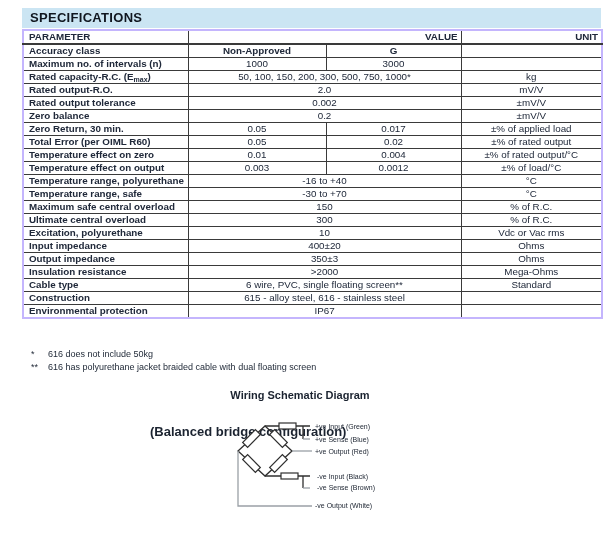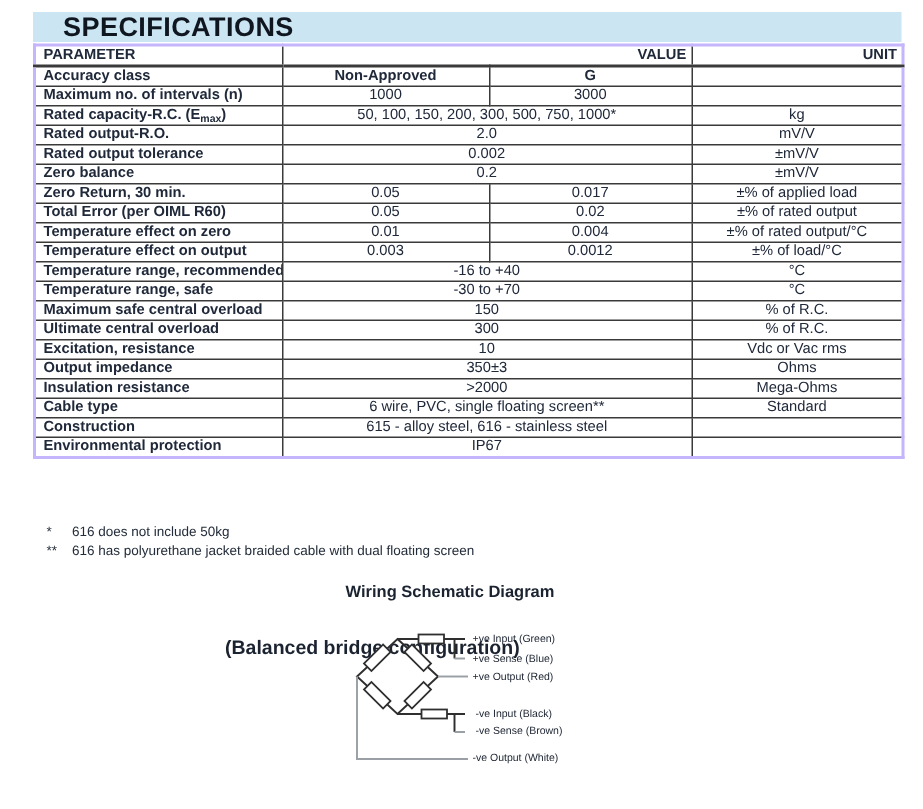--- a/index.html
+++ b/index.html
@@ -6,22 +6,22 @@
   body{
     position:relative;
     width:615px;height:539px;
     background:#ffffff;
     font-family:"Liberation Sans","DejaVu Sans",sans-serif;
     color:#1f2835;
     overflow:hidden;
   }
   .specs-bar{
     position:absolute;left:22px;top:8px;width:579px;height:20px;
-    background:#cbe5f3;box-sizing:border-box;padding-left:20px;
-    line-height:20px;font-size:18px;font-weight:bold;color:#10161f;
+    background:#cbe5f3;box-sizing:border-box;padding-left:8px;
+    line-height:20px;font-size:13px;font-weight:bold;color:#10161f;
     letter-spacing:.3px;
   }
   table.spec{
     position:absolute;left:22px;top:29px;width:579px;
     border-collapse:collapse;table-layout:fixed;
     border:2px solid #c4b5fd;
   }
   table.spec th,table.spec td{
     border:1px solid #3a3a3a;
     font-size:9.8px;line-height:1.05;
@@ -121,43 +121,48 @@
         <td class="val">0.004</td>
         <td class="unit">±% of rated output/°C</td>
       </tr>
       <tr>
         <td class="param">Temperature effect on output</td>
         <td class="val">0.003</td>
         <td class="val">0.0012</td>
         <td class="unit">±% of load/°C</td>
       </tr>
       <tr>
-        <td class="param">Temperature range, recommended</td>
+        <td class="param">Temperature range, polyurethane</td>
         <td colspan="2" class="val">-16 to +40</td>
         <td class="unit">°C</td>
       </tr>
       <tr>
         <td class="param">Temperature range, safe</td>
         <td colspan="2" class="val">-30 to +70</td>
         <td class="unit">°C</td>
       </tr>
       <tr>
         <td class="param">Maximum safe central overload</td>
         <td colspan="2" class="val">150</td>
         <td class="unit">% of R.C.</td>
       </tr>
       <tr>
         <td class="param">Ultimate central overload</td>
         <td colspan="2" class="val">300</td>
         <td class="unit">% of R.C.</td>
       </tr>
       <tr>
-        <td class="param">Excitation, resistance</td>
+        <td class="param">Excitation, polyurethane</td>
         <td colspan="2" class="val">10</td>
         <td class="unit">Vdc or Vac rms</td>
+      </tr>
+      <tr>
+        <td class="param">Input impedance</td>
+        <td colspan="2" class="val">400±20</td>
+        <td class="unit">Ohms</td>
       </tr>
       <tr>
         <td class="param">Output impedance</td>
         <td colspan="2" class="val">350±3</td>
         <td class="unit">Ohms</td>
       </tr>
       <tr>
         <td class="param">Insulation resistance</td>
         <td colspan="2" class="val">&gt;2000</td>
         <td class="unit">Mega-Ohms</td>

